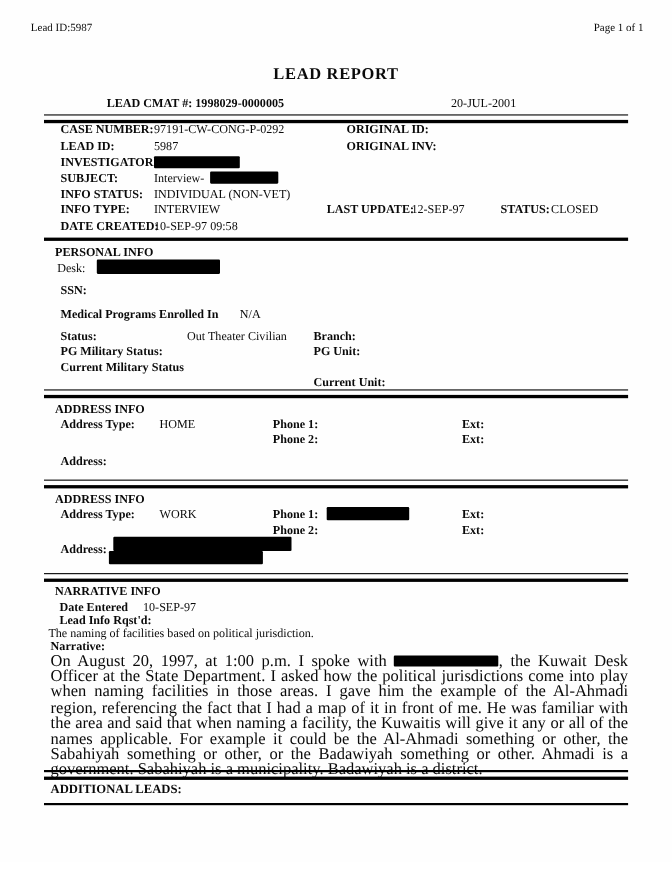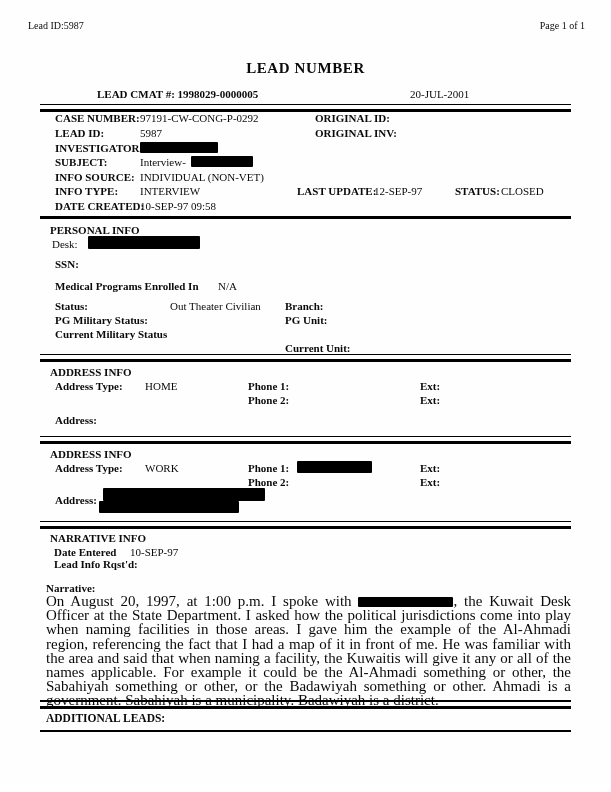--- a/index.html
+++ b/index.html
@@ -38,21 +38,21 @@
   }
 </style>
 </head>
 <body>
 
 <div class="page">
 
   <span class="abs f10" style="top:20px;left:28px">Lead ID:5987</span>
   <span class="abs f10" style="top:20px;right:26px">Page  1  of   1</span>
 
-  <div class="title" style="top:60px">LEAD NUMBER</div>
+  <div class="title" style="top:60px">LEAD REPORT</div>
 
   <span class="abs b" style="top:88px;left:97px">LEAD CMAT #: 1998029-0000005</span>
   <span class="abs" style="top:88px;left:410px">20-JUL-2001</span>
   <div class="rule-thin" style="top:104px;left:40px;width:531px"></div>
   <div class="rule-thick" style="top:109px;left:40px;width:531px"></div>
 
   <span class="abs b" style="top:112px;left:55px">CASE NUMBER:</span>
   <span class="abs" style="top:112px;left:140px">97191-CW-CONG-P-0292</span>
   <span class="abs b" style="top:112px;left:315px">ORIGINAL ID:</span>
 
@@ -60,21 +60,21 @@
   <span class="abs" style="top:127px;left:140px">5987</span>
   <span class="abs b" style="top:127px;left:315px">ORIGINAL INV:</span>
 
   <span class="abs b" style="top:142px;left:55px">INVESTIGATOR:</span>
   <div class="redaction" style="top:142px;left:140px;width:78px;height:11px"></div>
 
   <span class="abs b" style="top:156px;left:55px">SUBJECT:</span>
   <span class="abs" style="top:156px;left:140px">Interview-</span>
   <div class="redaction" style="top:156px;left:191px;width:62px;height:11px"></div>
 
-  <span class="abs b" style="top:171px;left:55px">INFO SOURCE:</span>
+  <span class="abs b" style="top:171px;left:55px">INFO STATUS:</span>
   <span class="abs" style="top:171px;left:140px">INDIVIDUAL (NON-VET)</span>
 
   <span class="abs b" style="top:185px;left:55px">INFO TYPE:</span>
   <span class="abs" style="top:185px;left:140px">INTERVIEW</span>
   <span class="abs b" style="top:185px;left:297px">LAST UPDATE:</span>
   <span class="abs" style="top:185px;left:374px">12-SEP-97</span>
   <span class="abs b" style="top:185px;left:455px">STATUS:</span>
   <span class="abs" style="top:185px;left:501px">CLOSED</span>
 
   <span class="abs b" style="top:200px;left:55px">DATE CREATED:</span>
@@ -127,20 +127,21 @@
   <div class="redaction" style="top:488px;left:103px;width:162px;height:13px"></div>
   <div class="redaction" style="top:501px;left:99px;width:140px;height:12px"></div>
 
   <div class="rule-thin" style="top:521px;left:40px;width:531px"></div>
   <div class="rule-thick" style="top:526px;left:40px;width:531px"></div>
 
   <span class="abs b" style="top:532px;left:50px">NARRATIVE INFO</span>
   <span class="abs b" style="top:546px;left:54px">Date Entered</span>
   <span class="abs" style="top:546px;left:130px">10-SEP-97</span>
   <span class="abs b" style="top:558px;left:54px">Lead Info Rqst'd:</span>
+  <span class="abs" style="top:570px;left:44px">The naming of facilities based on political jurisdiction.</span>
   <span class="abs b" style="top:582px;left:46px">Narrative:</span>
 
   <div class="para" style="top:594px;left:46px;width:525px">
     <span>On August 20, 1997, at 1:00 p.m. I spoke with </span><span class="redaction-inline"></span><span>, the Kuwait Desk Officer at the State Department.  I asked how the political jurisdictions come into play when naming facilities in those areas.  I gave him the example of the Al-Ahmadi region, referencing the fact that I had a map of it in front of me.  He was familiar with the area and said that when naming a facility, the Kuwaitis will give it any or all of the names applicable.  For example it could be the Al-Ahmadi something or other, the Sabahiyah something or other, or the Badawiyah something or other.  Ahmadi is a government.  Sabahiyah is a municipality.  Badawiyah is a district.</span>
   </div>
 
   <div class="rule-med" style="top:700px;left:40px;width:531px"></div>
   <div class="rule-thick" style="top:706px;left:40px;width:531px"></div>
 
   <span class="abs b f12" style="top:712px;left:46px">ADDITIONAL LEADS:</span>

